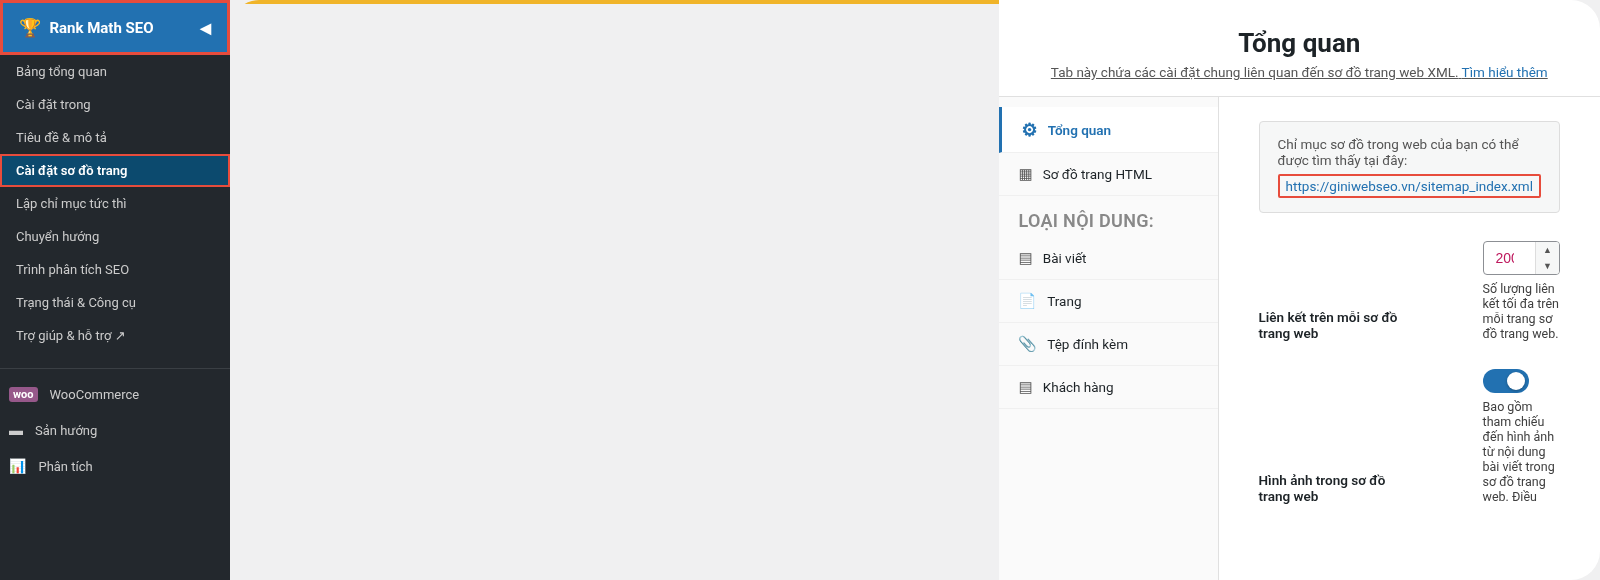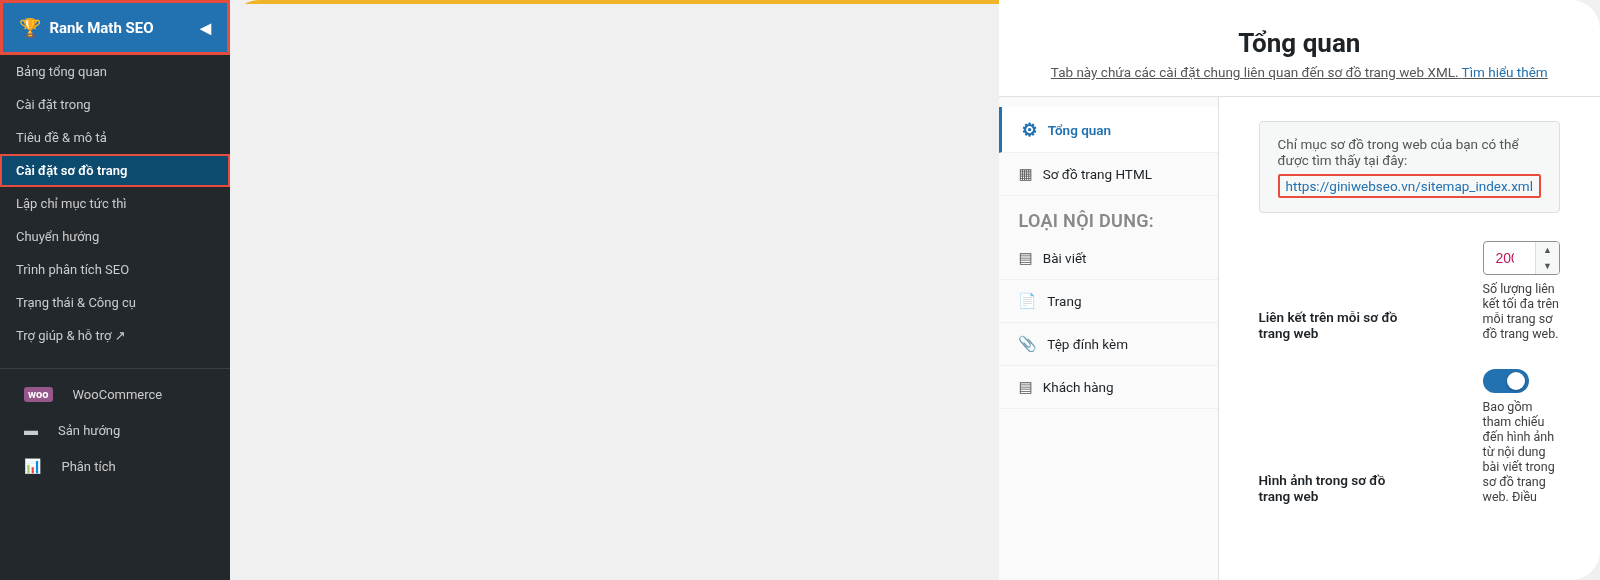--- a/index.html
+++ b/index.html
@@ -39,27 +39,27 @@
       font-size: 15px;
       font-weight: 700;
       display: flex;
       align-items: center;
       gap: 8px;
       border: 3px solid #e74c3c;
       cursor: pointer;
     }
     .rank-math-header .icon { font-size: 18px; }
     .woo-item, .san-pham-item, .phan-tich-item {
-      padding: 10px 24px;
+      padding: 10px 9px;
       cursor: pointer;
       font-size: 13px;
       color: #ccc;
       display: flex;
       align-items: center;
-      gap: 20px;
+      gap: 12px;
     }
 
     
     .main-content {
       flex: 1;
       background: #f0f0f1;
       overflow-y: auto;
       display: flex;
       flex-direction: row;
       border-radius: 29px;

